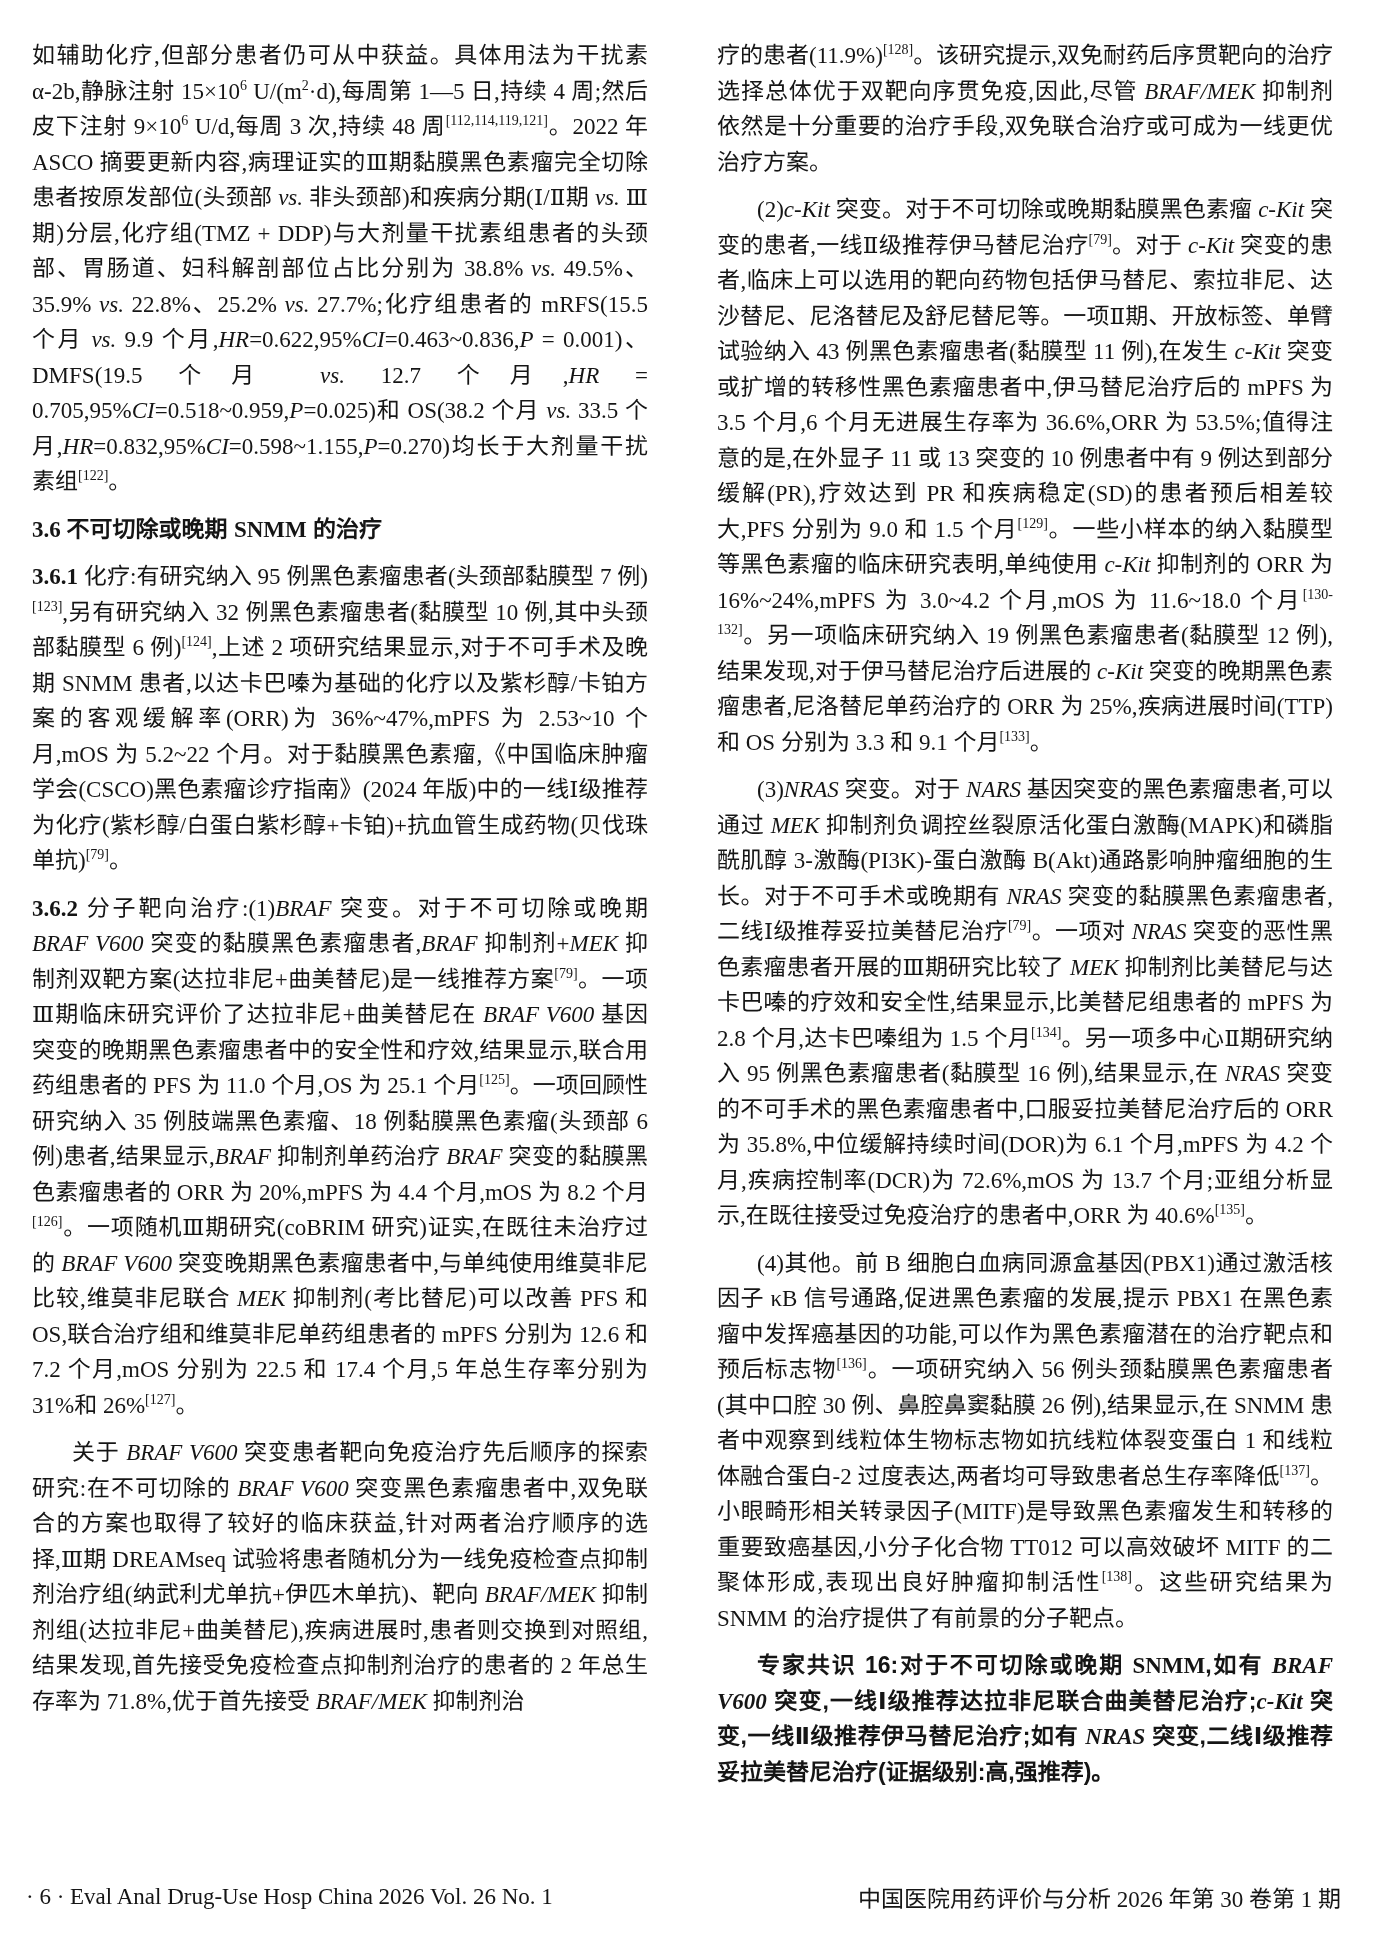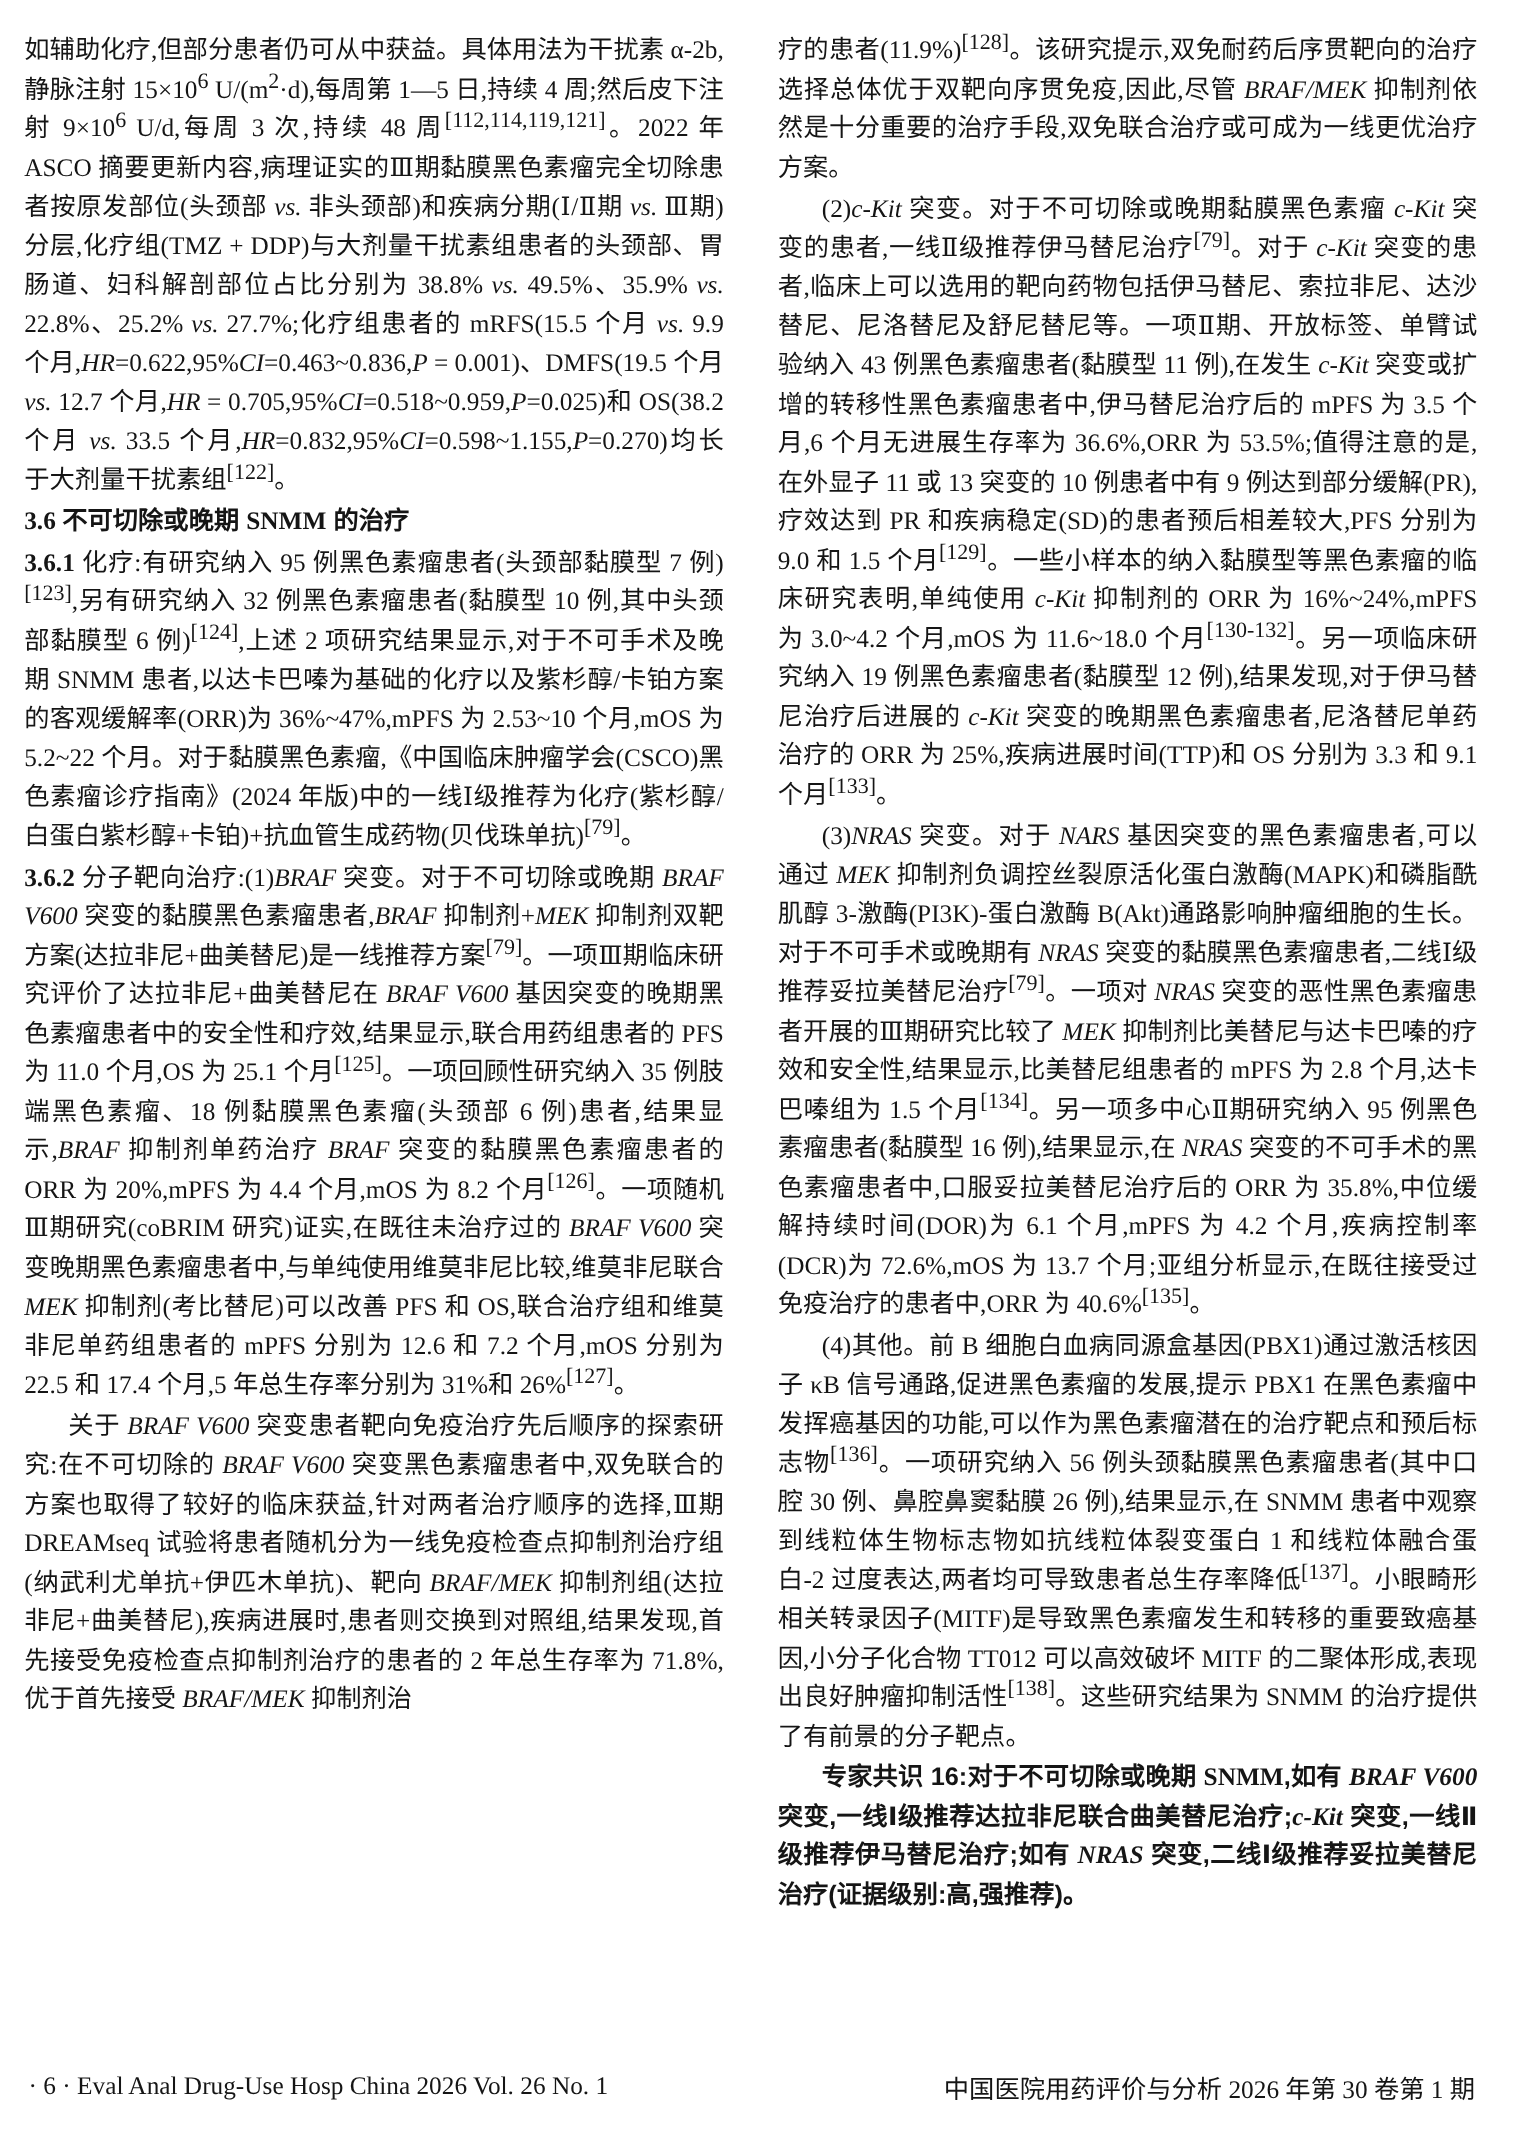--- a/index.html
+++ b/index.html
@@ -26,32 +26,32 @@
     overflow: hidden;
   }
   .column {
     flex: 0 0 640px;
     width: 640px;
     font-size: 23px;
     line-height: 35.5px;
     text-align: justify;
     text-justify: inter-ideograph;
   }
-  .para { margin: 2px; }
+  .para { margin: 12px; }
   .para.indent { text-indent: 40px; }
   .run { white-space: normal; }
   .run.i  { font-style: italic; }
   .run.b  { font-weight: bold; }
   .run.bi { font-weight: bold; font-style: italic; }
   .run.hei {
     font-weight: bold;
     font-family: "Liberation Sans", "DejaVu Sans", sans-serif;
   }
   .run.ref, .run.sup {
-    font-size: 20px;
+    font-size: 14px;
     vertical-align: super;
     line-height: 0;
   }
   .footer {
     flex: 0 0 auto;
     margin-top: 8px;
     display: flex;
     justify-content: space-between;
     align-items: center;
     font-size: 23px;

